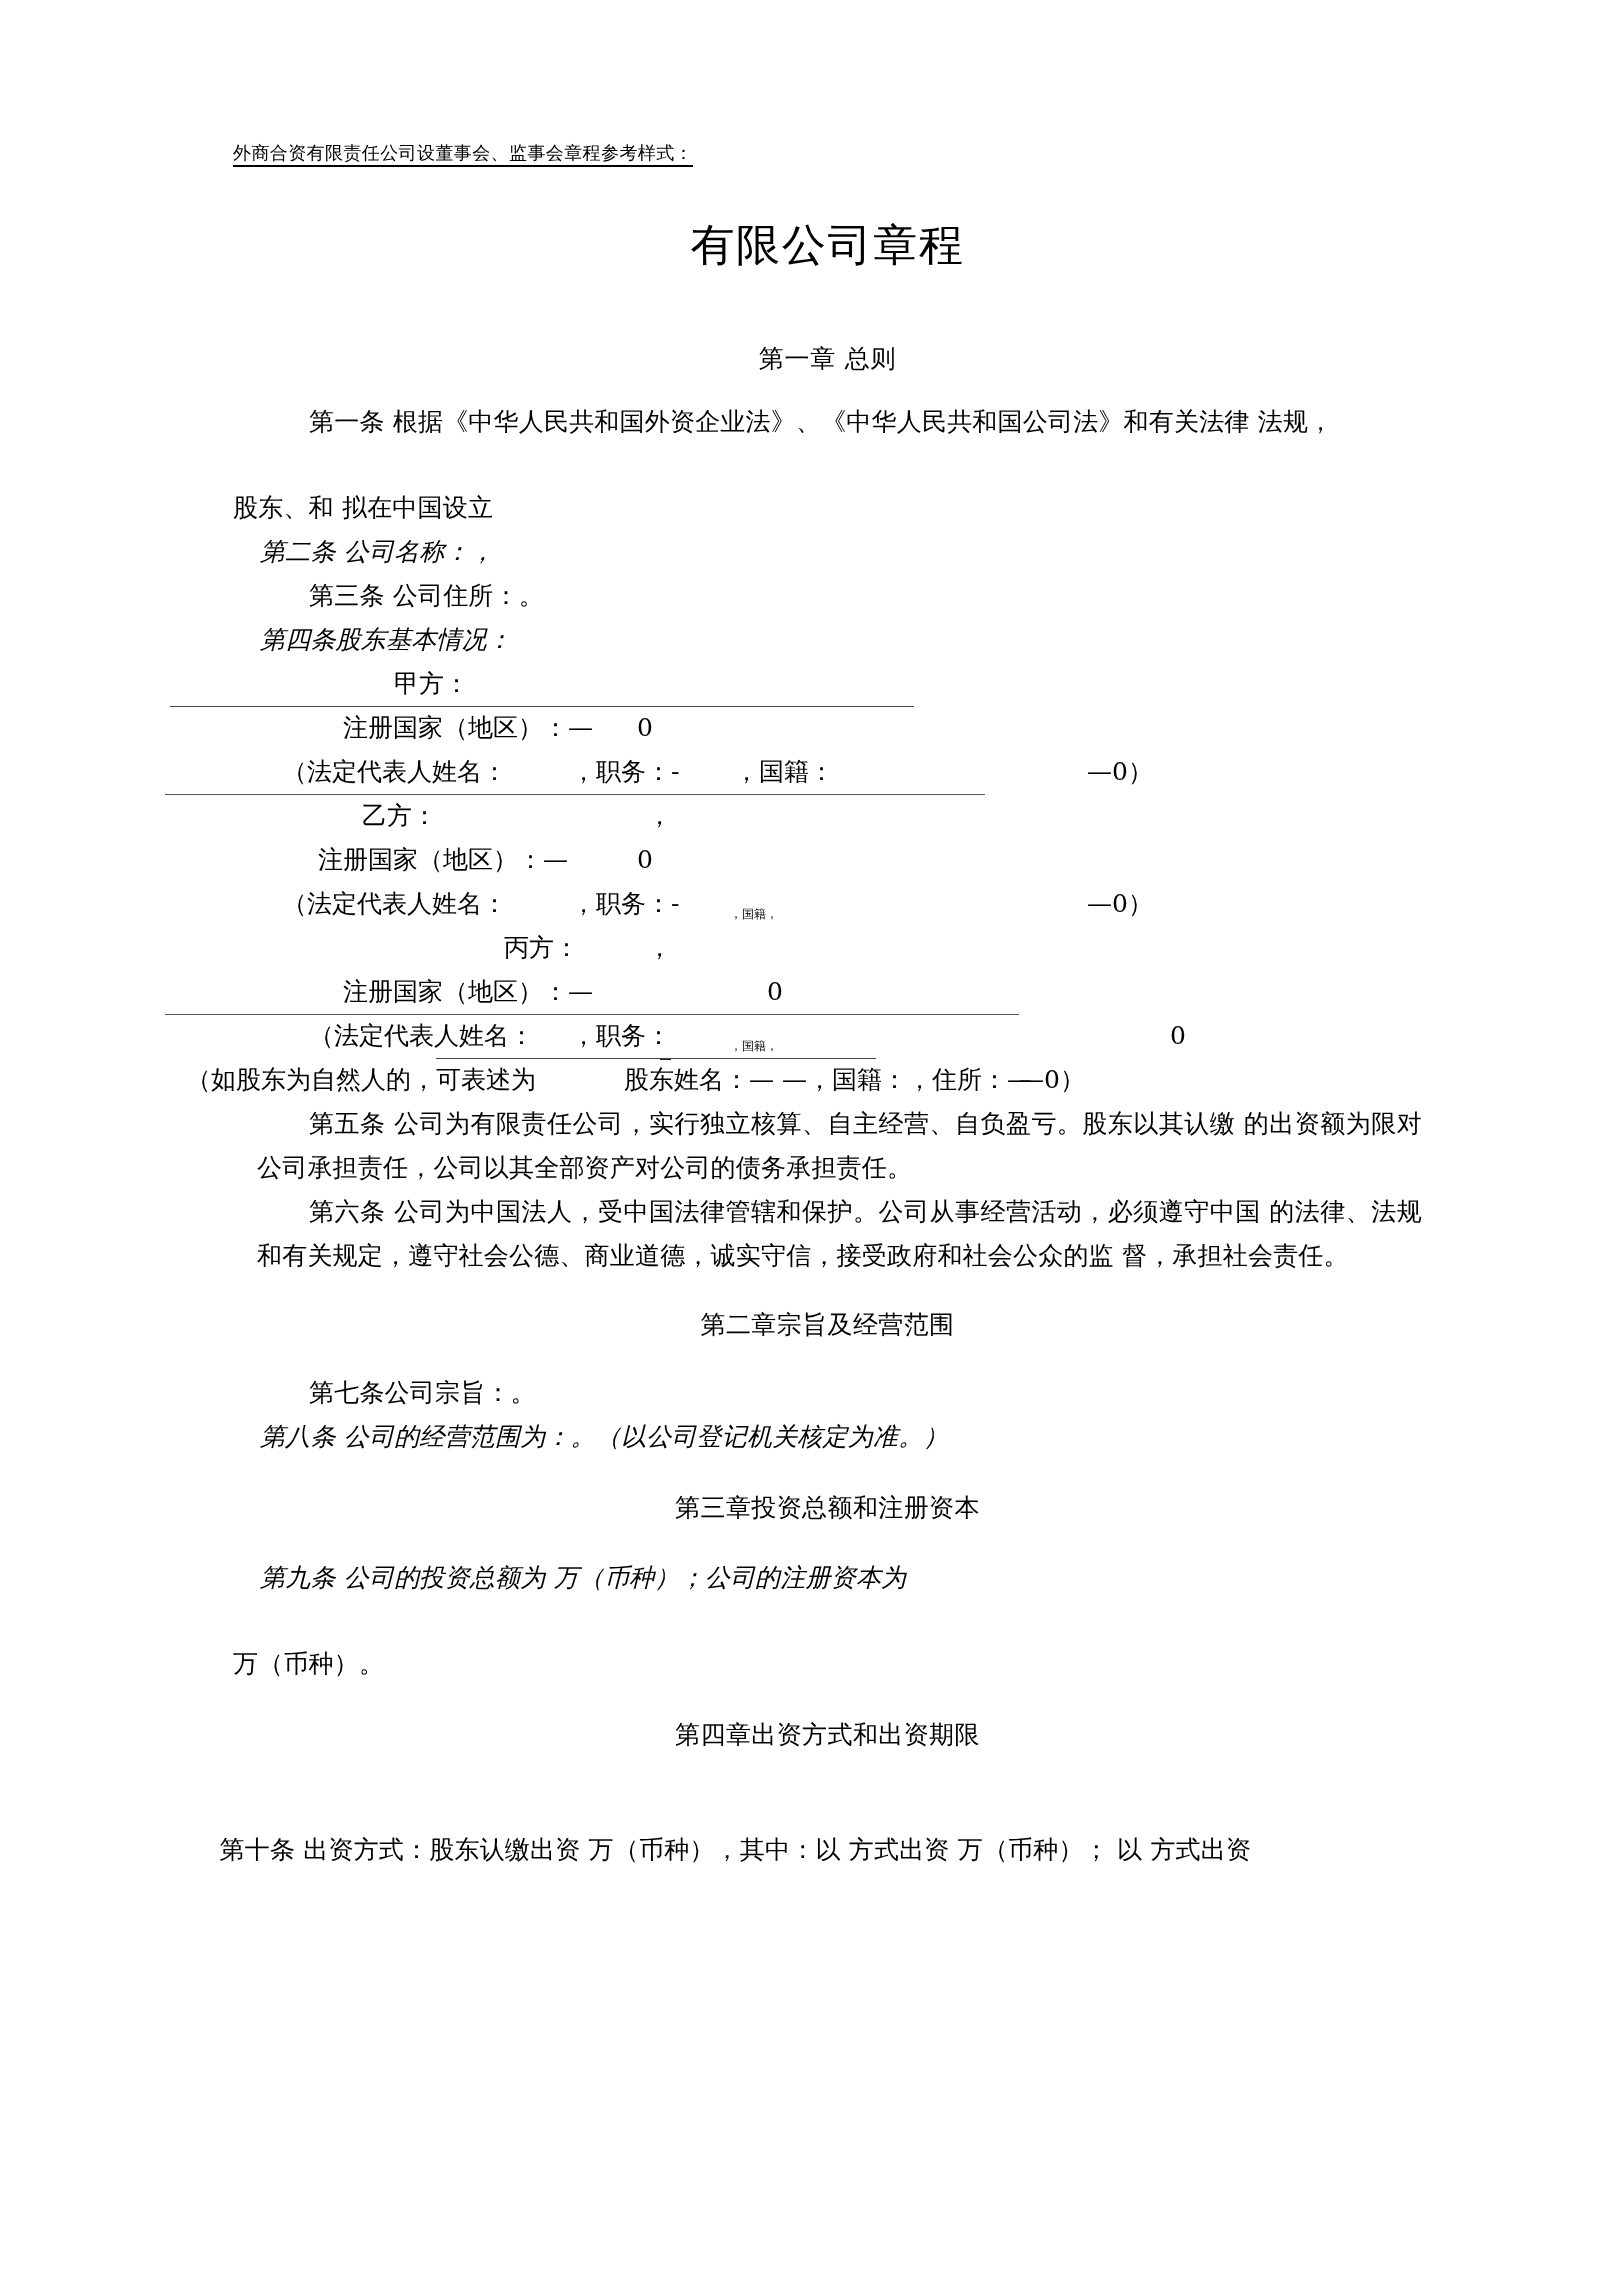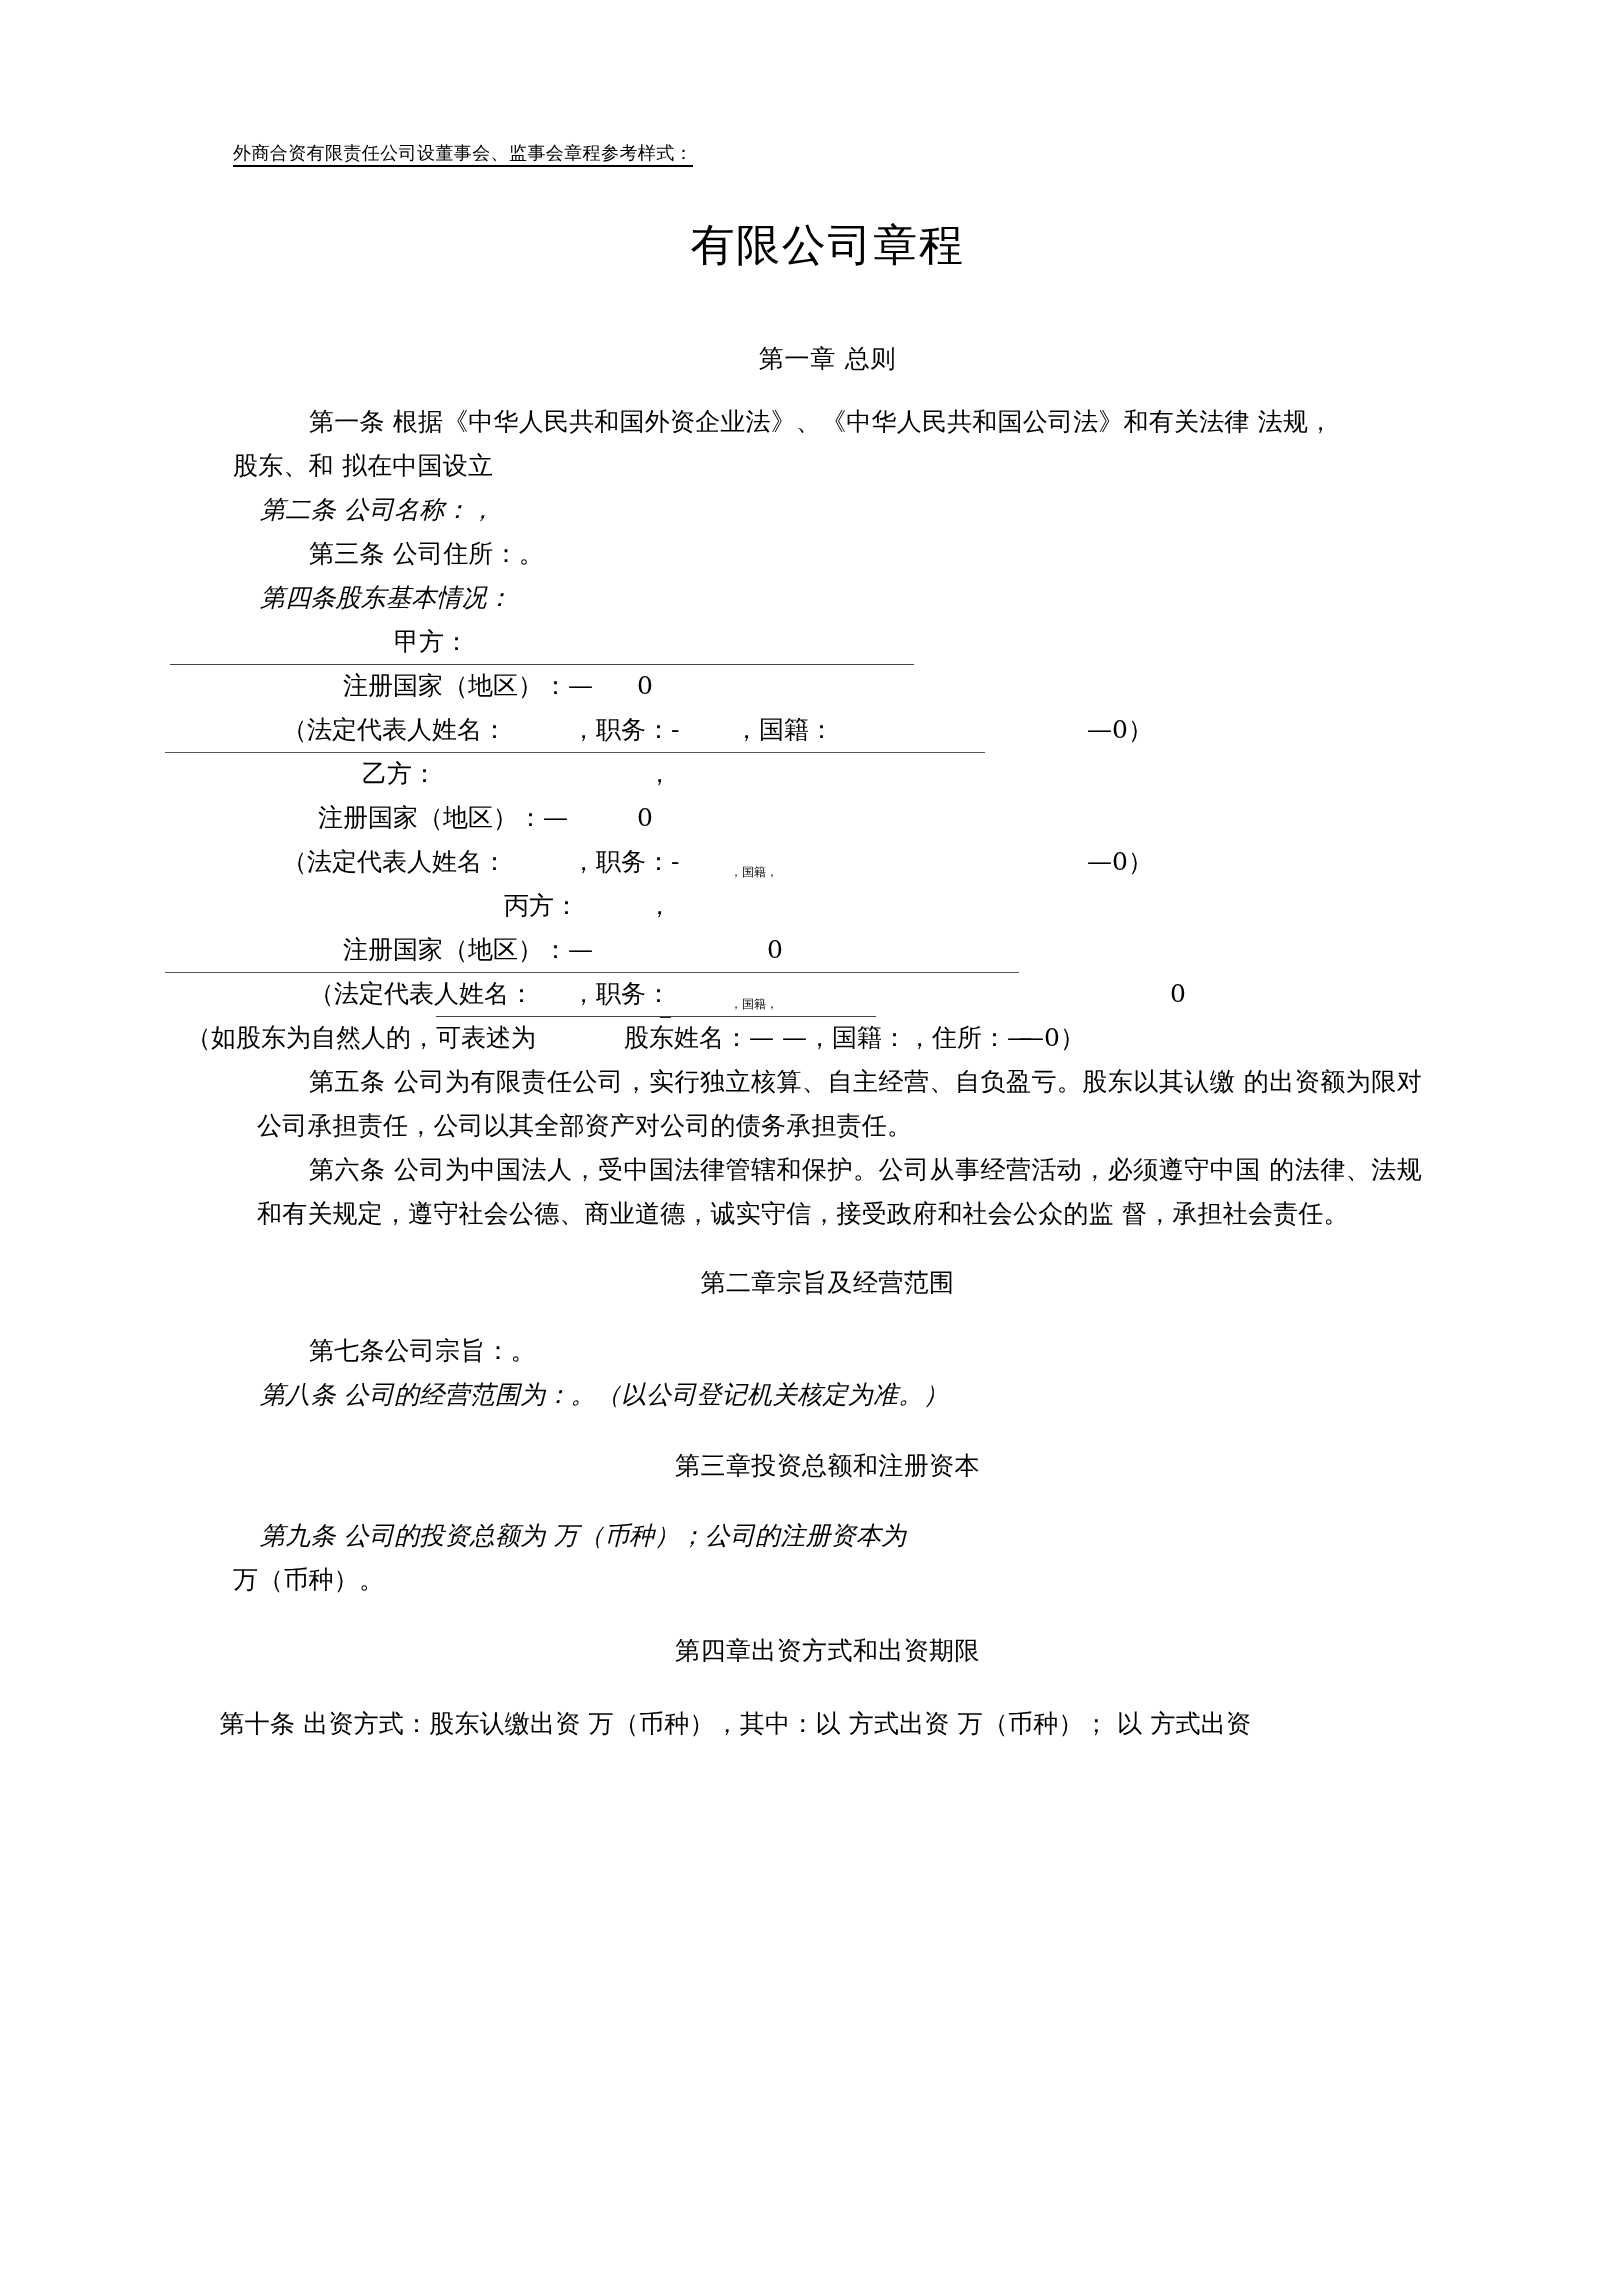--- a/index.html
+++ b/index.html
@@ -54,21 +54,21 @@
 
   
   .para {
     font-size: 25px;
     line-height: 44px;
     text-align: justify;
     letter-spacing: 0.2px;
   }
   .indent2 { text-indent: 52px; margin-left: 24px; }
   .indent1 { text-indent: 27px; font-style: italic; }
-  .noindent { text-indent: 0; }
+  .noindent { text-indent: 0; margin-top: 42px; }
 
   
   .sh-block {
     position: relative;
     font-size: 25px;
     line-height: 44px;
   }
   .sh-row {
     position: relative;
     white-space: nowrap;

